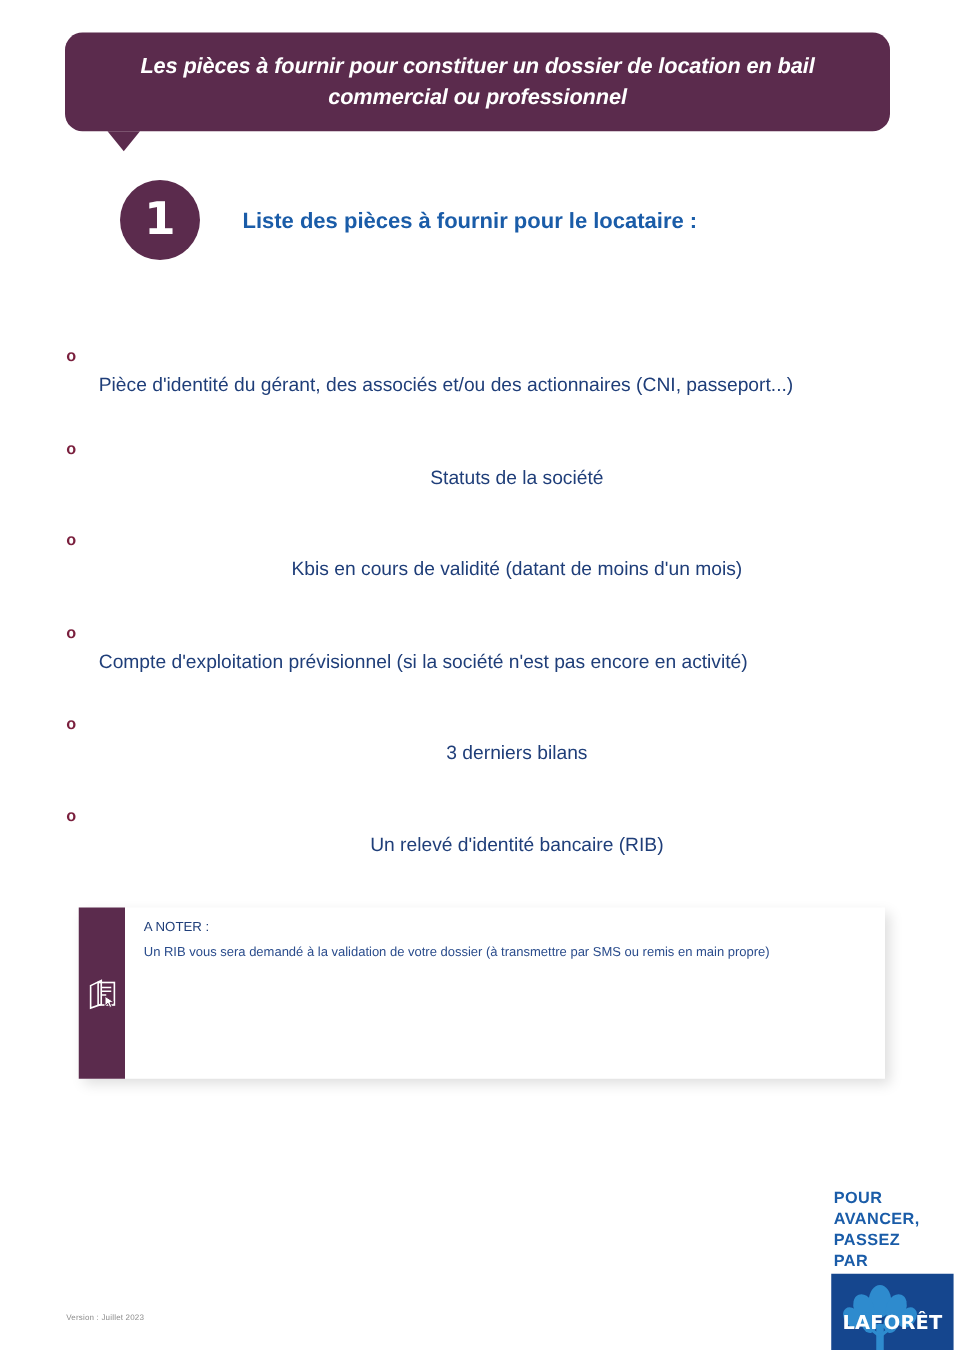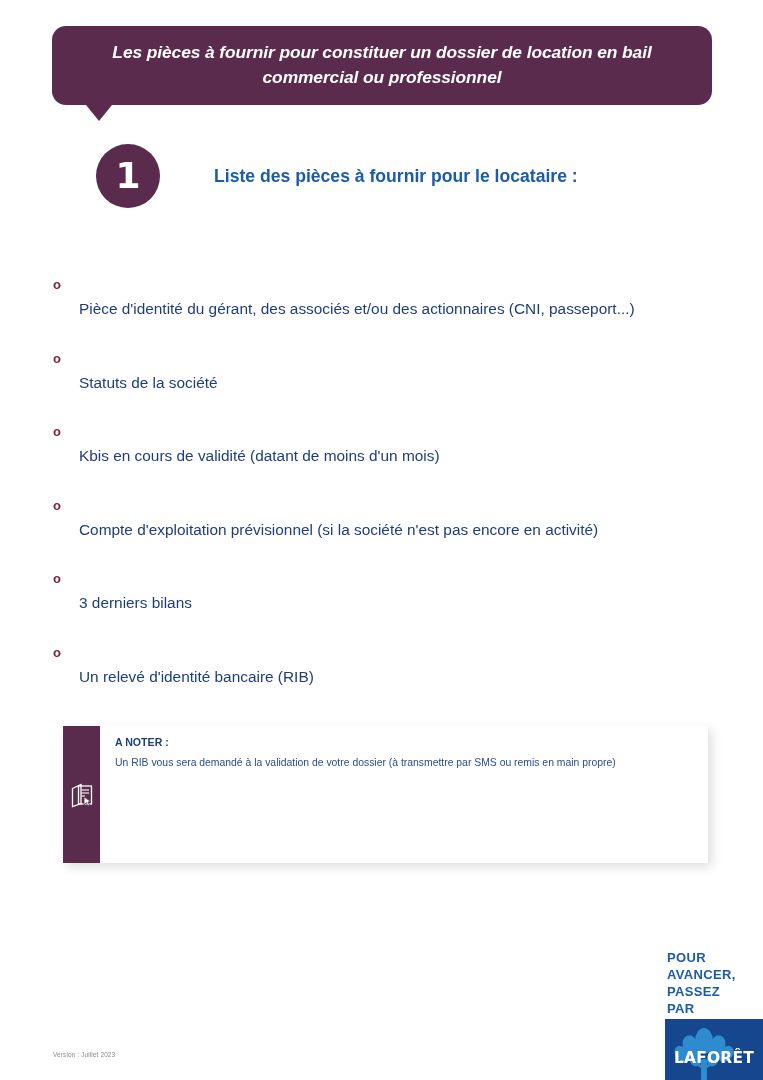--- a/index.html
+++ b/index.html
@@ -74,21 +74,21 @@
 
   .step-number {
     color: #ffffff;
     font-size: 36px;
     font-weight: bold;
     line-height: 1;
     font-family: "DejaVu Sans", sans-serif;
   }
 
   .step-heading {
-    margin-left: 54px;
+    margin-left: 34px;
     color: #1A5CA8;
     font-size: 17.6px;
     font-weight: bold;
     white-space: nowrap;
   }
 
   
   .doc-list {
     position: absolute;
     left: 50px;
@@ -116,21 +116,21 @@
   .doc-text {
     flex: 1 1 auto;
     color: #1F3E79;
     font-size: 15.4px;
     line-height: 25px;
     text-align: justify;
     text-justify: inter-word;
     margin-top: 24px;
   }
 
-  .doc-text.nowrap { text-align: left; }
+  .doc-text.nowrap { text-align: center; }
 
   
   .note-box {
     position: absolute;
     left: 63px;
     top: 726px;
     width: 645px;
     height: 137px;
     display: flex;
     background: #ffffff;
@@ -149,21 +149,21 @@
   .note-icon svg { display: block; }
 
   .note-body {
     flex: 1 1 auto;
     padding: 10px 14px 8px 15px;
   }
 
   .note-title {
     color: #1F3E79;
     font-size: 10.6px;
-    font-weight: bold;
+    font-weight: normal;
     margin-bottom: 7px;
   }
 
   .note-line {
     color: #2A4C8C;
     font-size: 10.4px;
     line-height: 1.55;
   }
 
   

